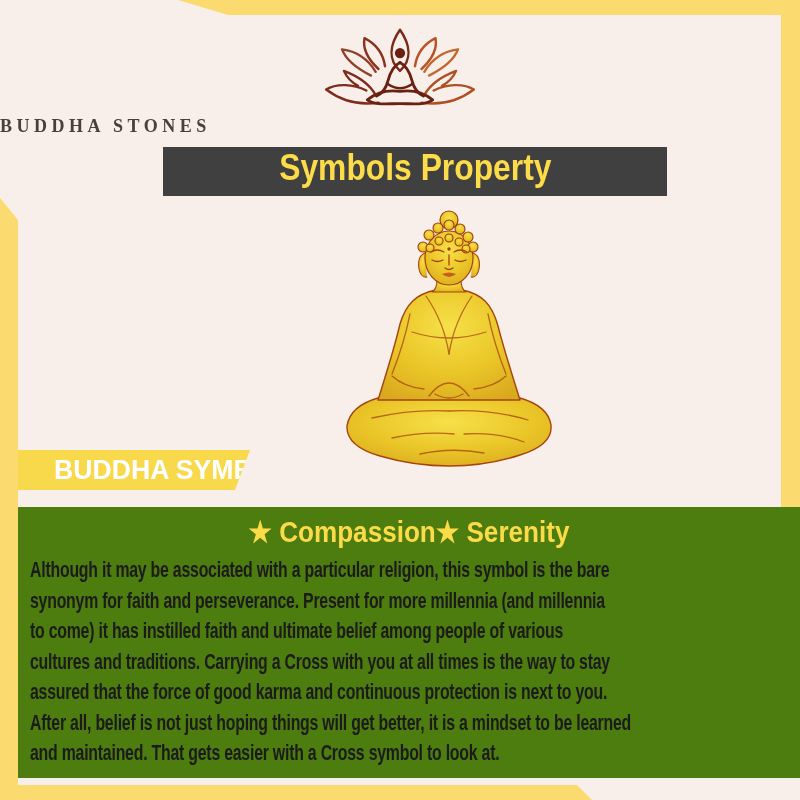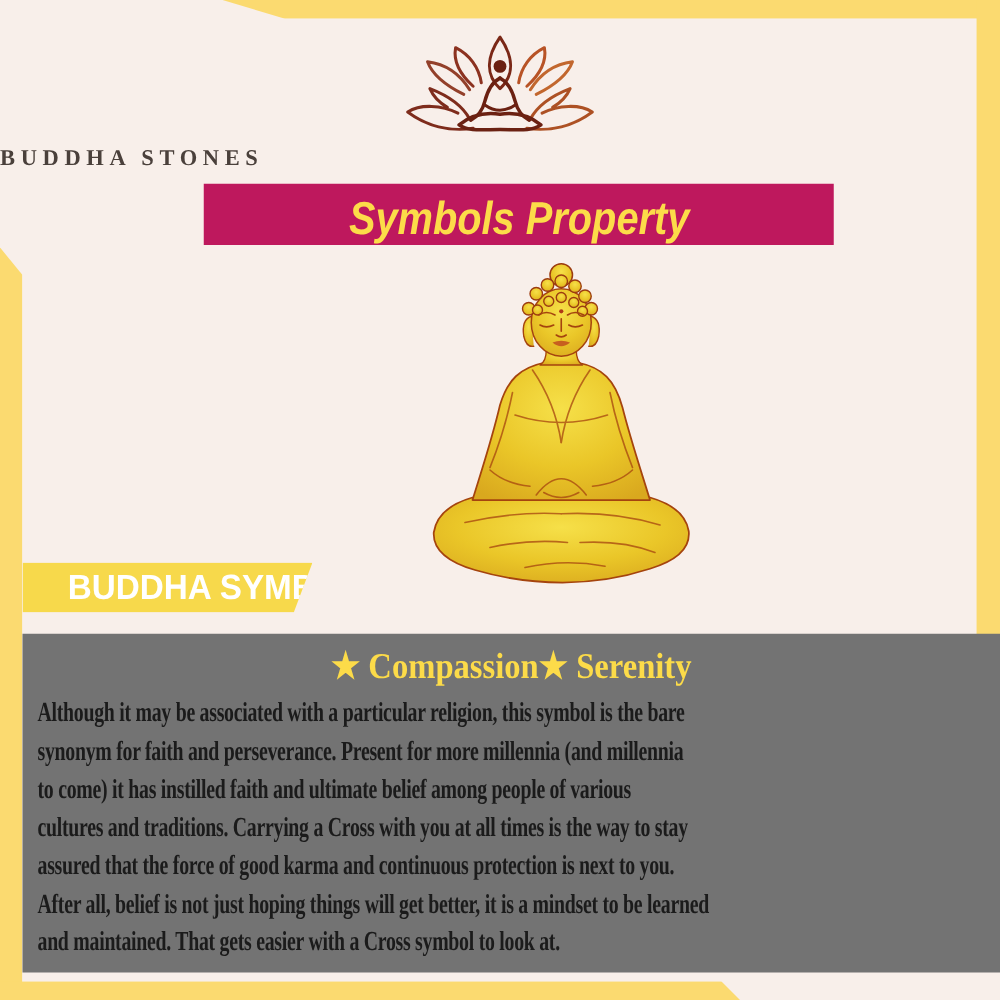--- a/index.html
+++ b/index.html
@@ -21,40 +21,40 @@
   
   .logo-area{position:absolute;left:0;top:26px;width:800px;text-align:left;}
   .logo-area svg{display:block;margin:0 auto;}
   .brand-name{
     margin-top:4px;font-family:"Liberation Serif",serif;
     font-size:18px;font-weight:700;letter-spacing:4.5px;color:#4a403b;
   }
   
   .title-band{
     position:absolute;left:163px;top:147px;width:504px;height:49px;
-    background:#be185d;display:flex;align-items:flex-end;justify-content:center;font-style:italic;
+    background:#404040;display:flex;align-items:flex-start;justify-content:center;
   }
   .title-band h1{
     margin:0;font-size:37px;font-weight:700;color:#fcdc49;
     transform:scaleX(0.86);white-space:nowrap;letter-spacing:0;
   }
   
   .buddha{position:absolute;left:332px;top:204px;width:232px;height:282px;margin:0;}
   
   .symbol-banner{
     position:absolute;left:18px;top:450px;width:232px;height:40px;
     background:#f7d94b;display:flex;align-items:center;
     clip-path:polygon(0 0,100% 0,calc(100% - 15px) 100%,0 100%);
   }
   .symbol-banner span{
     display:inline-block;padding-left:38px;color:#fff;font-size:28px;font-weight:700;
     transform:scaleX(0.95);transform-origin:0 50%;white-space:nowrap;
   }
   
-  .content-box{position:absolute;left:18px;top:507px;width:782px;height:271px;background:#737373;font-family:Liberation Serif, serif;}
+  .content-box{position:absolute;left:18px;top:507px;width:782px;height:271px;background:#4d7c0f;}
   .traits-line{
     position:absolute;left:0;top:8px;width:782px;text-align:center;
     font-size:29px;font-weight:700;color:#fcdb49;white-space:nowrap;
     transform:scaleX(0.9);
   }
   .body-text{position:absolute;left:12px;top:48px;}
   .body-line{
     white-space:nowrap;font-size:22px;line-height:30.5px;font-weight:700;
     color:#1b1b1b;letter-spacing:-0.3px;
     transform:scaleX(0.72);transform-origin:0 50%;

